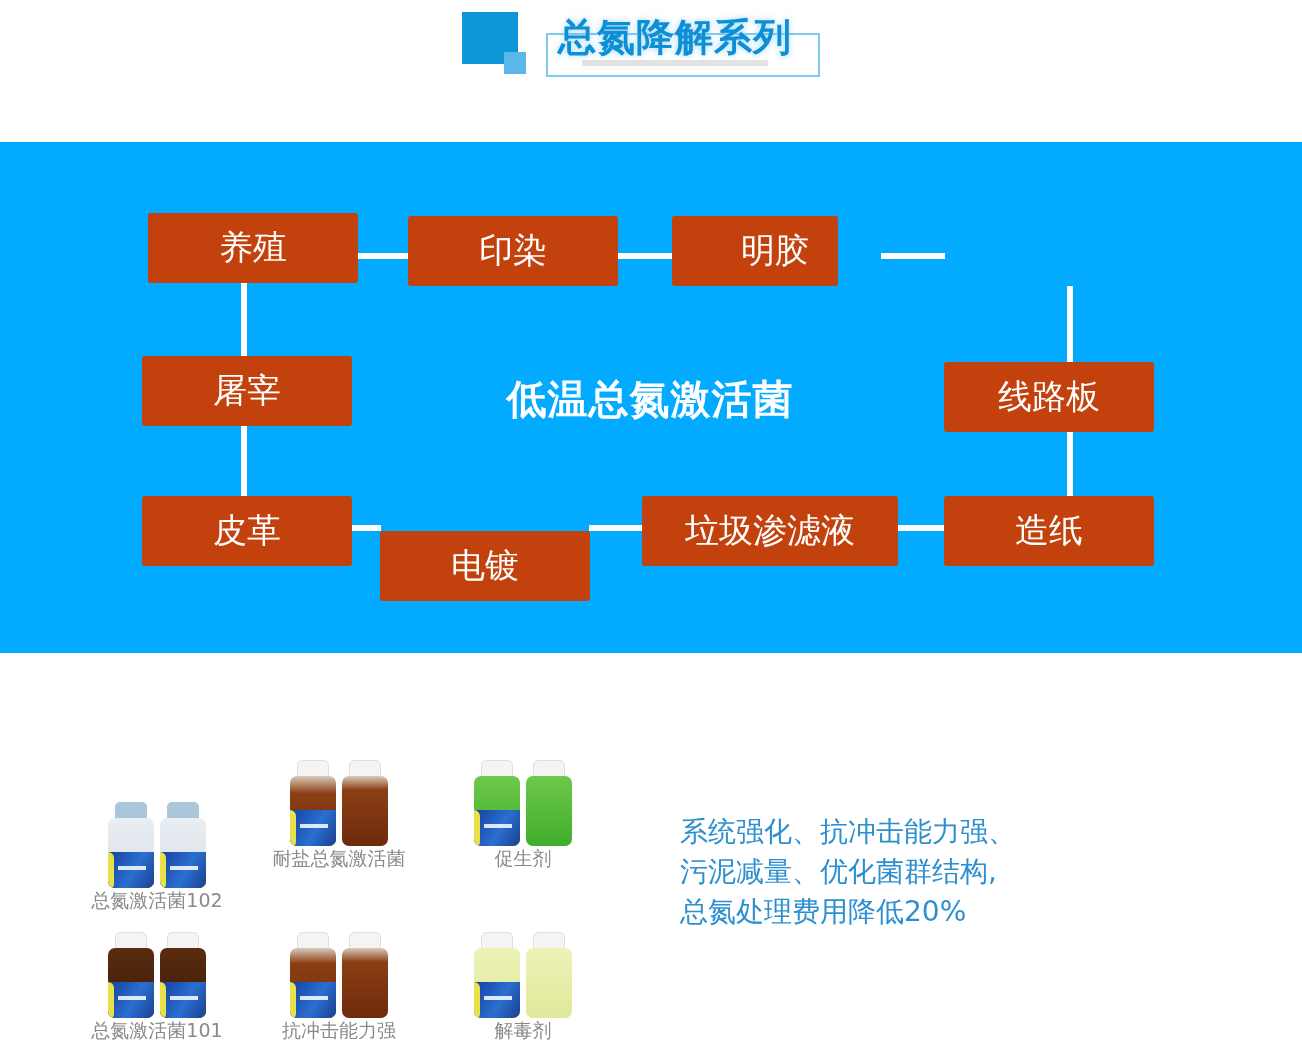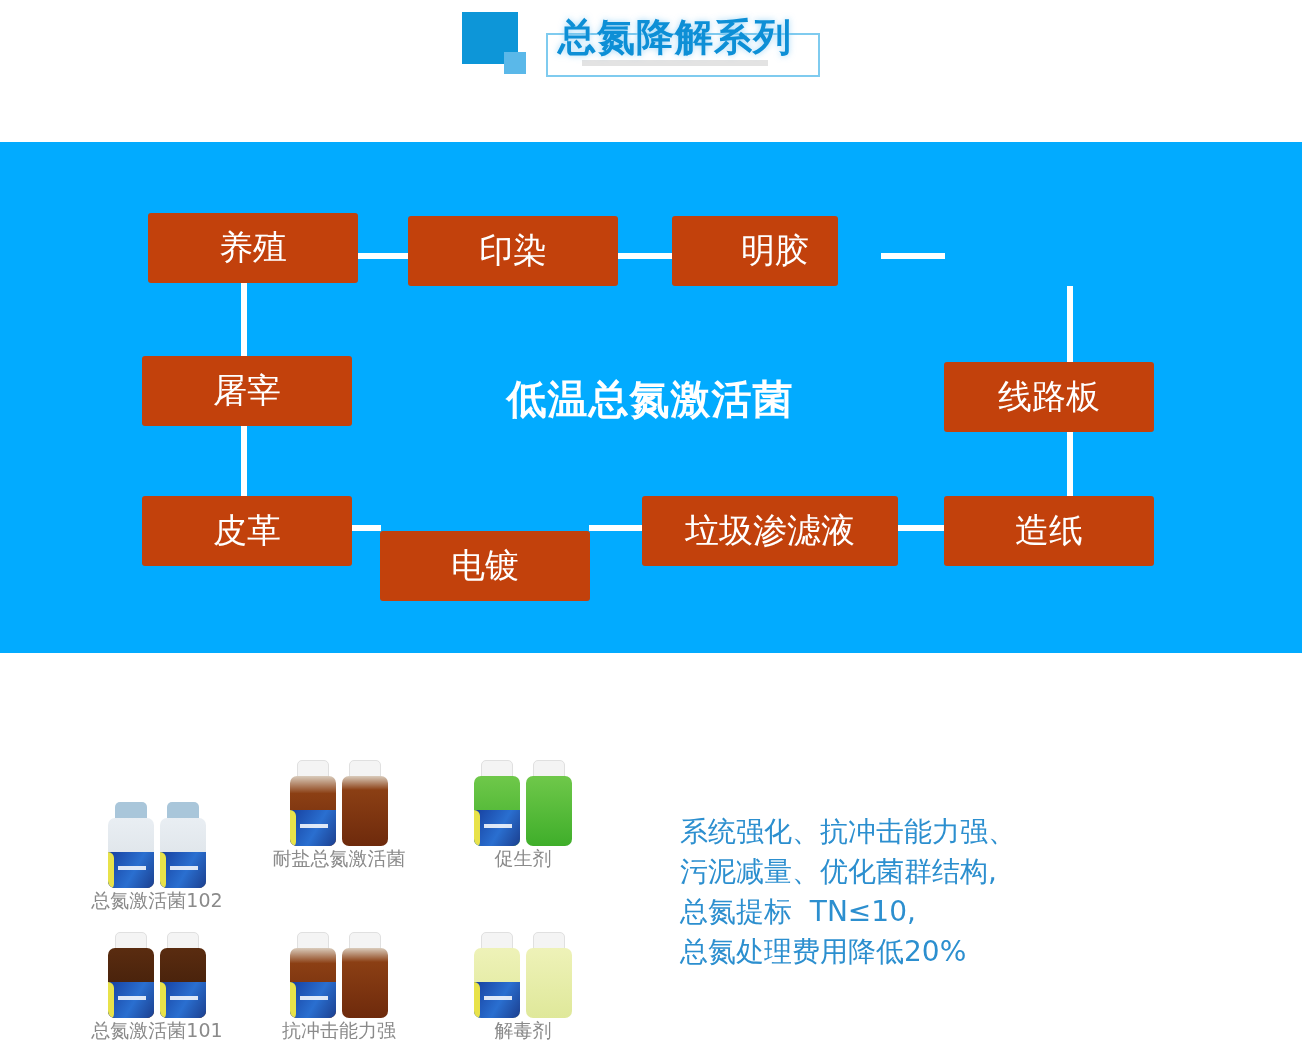--- a/index.html
+++ b/index.html
@@ -193,15 +193,14 @@
       <div class="cap" style="background:#f4f4f4; border:1px solid #e0e0e0;"></div>
       <div class="body" style="background:linear-gradient(#eef2b8 0%, #dfe89a 100%);"></div>
     </div>
   </div>
   <div class="cap-text">解毒剂</div>
 </div>
 
 <div class="desc">
   <div>系统强化、抗冲击能力强、</div>
   <div>污泥减量、优化菌群结构,</div>
-  <div style="white-space:pre;">总氮提标  TN≤10,</div>
   <div>总氮处理费用降低20%</div>
 </div>
 
 </body></html>

